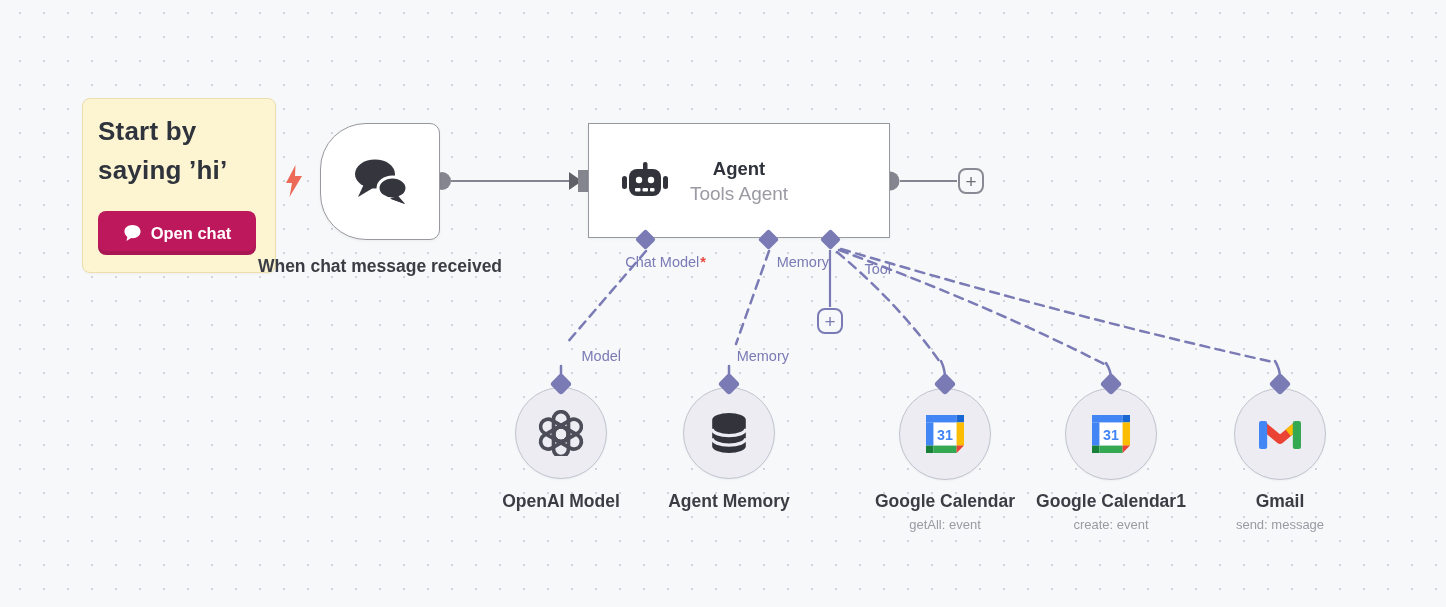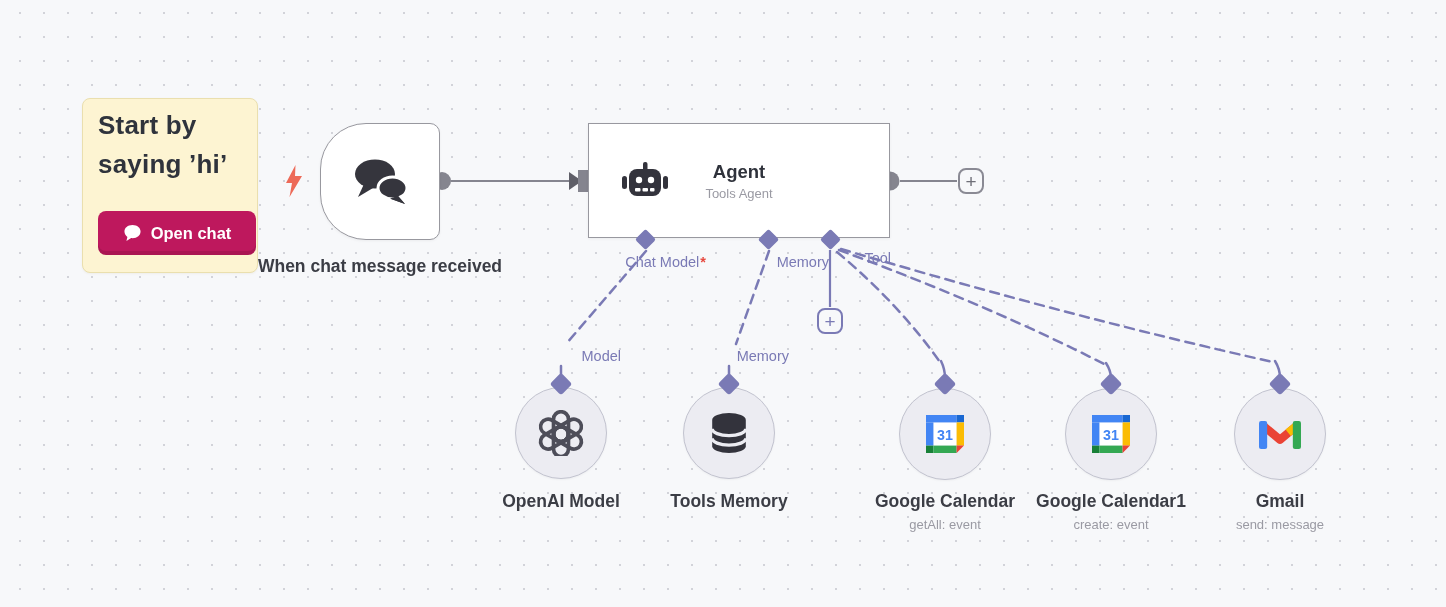--- a/index.html
+++ b/index.html
@@ -7,23 +7,23 @@
   #canvas {
     position:relative; width:1446px; height:607px; overflow:hidden;
     background:#f7f8fa;
     background-image: radial-gradient(circle,#d2d3d9 1.1px, transparent 1.5px);
     background-size:24px 24px; background-position:8px 1px;
   }
   svg.wires { position:absolute; left:0; top:0; z-index:1; }
 
   
   .sticky {
-    position:absolute; left:82px; top:98px; width:176px; height:175px;
+    position:absolute; left:82px; top:98px; width:194px; height:175px;
     background:#fdf4d2; border:1px solid #eadfae; border-radius:8px;
-    padding:7px 15px; z-index:2; box-shadow:0 1px 2px rgba(150,130,60,.08);
+    padding:13px 15px; z-index:2; box-shadow:0 1px 2px rgba(150,130,60,.08);
   }
   .sticky-title { font-size:26px; line-height:39px; font-weight:700; color:#2f333c; letter-spacing:.2px; }
   .open-chat {
     position:absolute; left:15px; top:112px; width:158px; height:44px;
     background:#be185d; border:none; border-radius:8px; color:#fff;
     font-family:inherit; font-size:16.5px; font-weight:600; cursor:pointer;
     display:flex; align-items:center; justify-content:center; gap:9px;
     box-shadow: inset 0 -4px 0 rgba(0,0,0,.10);
   }
 
@@ -35,21 +35,21 @@
     box-shadow:0 1px 3px rgba(0,0,0,.05);
   }
   .agent-node {
     position:absolute; left:588px; top:123px; width:302px; height:115px;
     background:#fff; border:1.8px solid #98989f; border-radius:0; z-index:2;
     box-shadow:0 1px 3px rgba(0,0,0,.05);
   }
   .agent-icon { position:absolute; left:33px; top:50%; transform:translateY(-50%); }
   .agent-text { position:absolute; left:0; right:0; top:50%; transform:translateY(-50%); text-align:center; }
   .agent-title { font-size:18.5px; font-weight:600; color:#2f323b; }
-  .agent-subtitle { font-size:13px; color:#9a9aa3; margin-top:3px; }
+  .agent-subtitle { font-size:19px; color:#9a9aa3; margin-top:3px; }
 
   .node-label {
     position:absolute; text-align:center; font-size:17.5px; font-weight:600;
     color:#3b3d45; line-height:24px; z-index:2;
   }
   .node-sublabel { position:absolute; text-align:center; font-size:13px; color:#9a9aa3; z-index:2; }
 
   
   .diamond {
     position:absolute; width:15px; height:15px; background:#7a7ab5;
@@ -160,21 +160,21 @@
       <div class="agent-title">Agent</div>
       <div class="agent-subtitle">Tools Agent</div>
     </div>
   </div>
 
   <div class="diamond" style="left:638px; top:232px;"></div>
   <div class="diamond" style="left:761px; top:232px;"></div>
   <div class="diamond" style="left:823px; top:232px;"></div>
   <div class="port-label" style="left:586px; top:254px;"><span>Chat Model</span><span class="req">*</span></div>
   <div class="port-label" style="left:709px; top:254px;">Memory</div>
-  <div class="port-label" style="left:771px; top:250px;">Tool</div>
+  <div class="port-label" style="left:771px; top:261px;">Tool</div>
 
   <button class="plus-btn plus-gray">
       <span>+</span>
     </button>
   <button class="plus-btn plus-purple">
       <span>+</span>
     </button>
 
   <div class="port-label" style="left:501px; top:348px;">Model</div>
   <div class="port-label" style="left:669px; top:348px;">Memory</div>
@@ -233,21 +233,21 @@
     </svg>
   </div>
 
   <div class="diamond-sm" style="left:553px; top:376px;"></div>
   <div class="diamond-sm" style="left:721px; top:376px;"></div>
   <div class="diamond-sm" style="left:937px; top:376px;"></div>
   <div class="diamond-sm" style="left:1103px; top:376px;"></div>
   <div class="diamond-sm" style="left:1272px; top:376px;"></div>
 
   <div class="node-label" style="left:451px; top:489px; width:220px;">OpenAI Model</div>
-  <div class="node-label" style="left:619px; top:489px; width:220px;">Tools Memory</div>
+  <div class="node-label" style="left:619px; top:489px; width:220px;">Agent Memory</div>
   <div class="node-label" style="left:835px; top:489px; width:220px;">Google Calendar</div>
   <div class="node-sublabel" style="left:835px; top:517px; width:220px;">getAll: event</div>
   <div class="node-label" style="left:1001px; top:489px; width:220px;">Google Calendar1</div>
   <div class="node-sublabel" style="left:1001px; top:517px; width:220px;">create: event</div>
   <div class="node-label" style="left:1170px; top:489px; width:220px;">Gmail</div>
   <div class="node-sublabel" style="left:1170px; top:517px; width:220px;">send: message</div>
 
 </div>
 
 </body></html>

